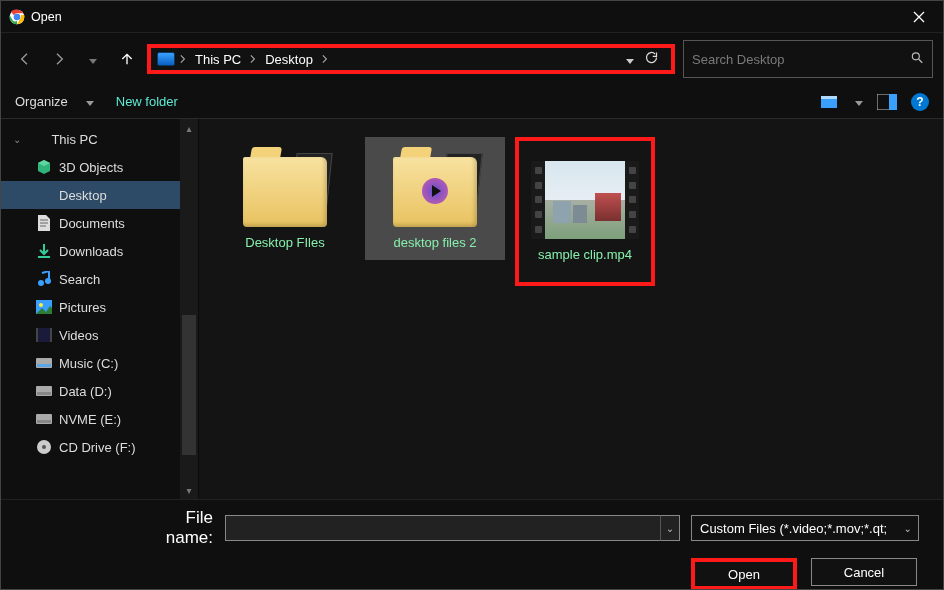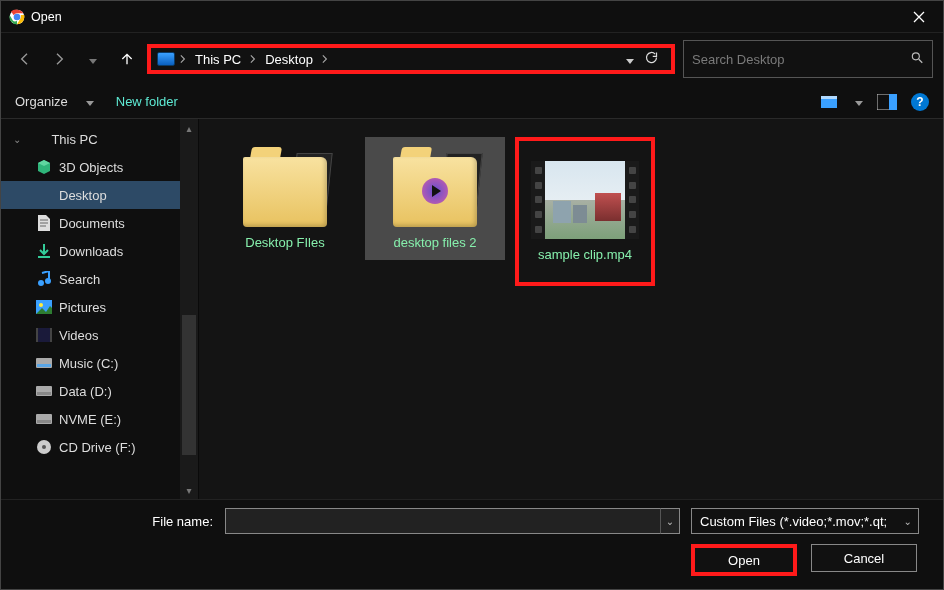--- a/index.html
+++ b/index.html
@@ -58,21 +58,21 @@
   .vidimg{flex:1;position:relative;overflow:hidden;}
   .sky{position:absolute;inset:0;background:linear-gradient(#d8e6ef 0%,#e6eef3 50%,#a8b0a4 50%,#7da07a 100%);}
   .bldg{position:absolute;bottom:18px;right:4px;width:26px;height:28px;background:linear-gradient(#c05050,#7a2f2f);}
   .bldg2{position:absolute;bottom:16px;left:8px;width:18px;height:22px;background:#8ea3ae;}
   .bldg3{position:absolute;bottom:16px;left:28px;width:14px;height:18px;background:#7d8c94;}
   .redbox-item{border:4px solid #ff1a1a;padding:20px 2px;}
   .itemlabel{font-size:13px;color:#86efac;text-align:center;}
 
   .footer{height:90px;padding:8px 24px 4px;display:flex;flex-direction:column;gap:10px;position:relative; border-top:1px solid #222;}
   .fnrow{display:flex;align-items:center;gap:12px;padding-left:120px;}
-  .fnlabel{color:#fff;font-size:13px;width:68px;text-align:right;}
+  .fnlabel{color:#fff;font-size:17px;width:68px;text-align:right;}
   .fninput{flex:1;height:26px;border:1px solid #888;background:#222;display:flex;align-items:center;padding:0 8px;color:#fff;position:relative;border-right:none;}
   .fninput .dd{width:20px;height:26px;border:1px solid #888;border-left:1px solid #555;display:flex;align-items:center;justify-content:center;color:#bbb;position:absolute;right:-1px;top:-1px;bottom:-1px;font-size:10px;}
   .filter{width:228px;height:26px;border:1px solid #888;background:#111;display:flex;align-items:center;padding:0 8px;color:#fff;position:relative;}
   .filter .dd{position:absolute;right:6px;top:50%;transform:translateY(-50%);color:#bbb;font-size:10px;}
   .btnrow{display:flex;justify-content:flex-end;gap:14px;padding-right:2px;}
   .btn{width:106px;height:28px;border:1px solid #888;background:#111;color:#fff;display:flex;align-items:center;justify-content:center;font-size:13px;}
   .btn.open-hl{border:4px solid #ff1a1a;width:106px;height:32px;}
   .caret-down::after{content:'';display:inline-block;border-left:4px solid transparent;border-right:4px solid transparent;border-top:5px solid currentColor;}
   svg.chev{width:8px;height:10px;}
 </style>

